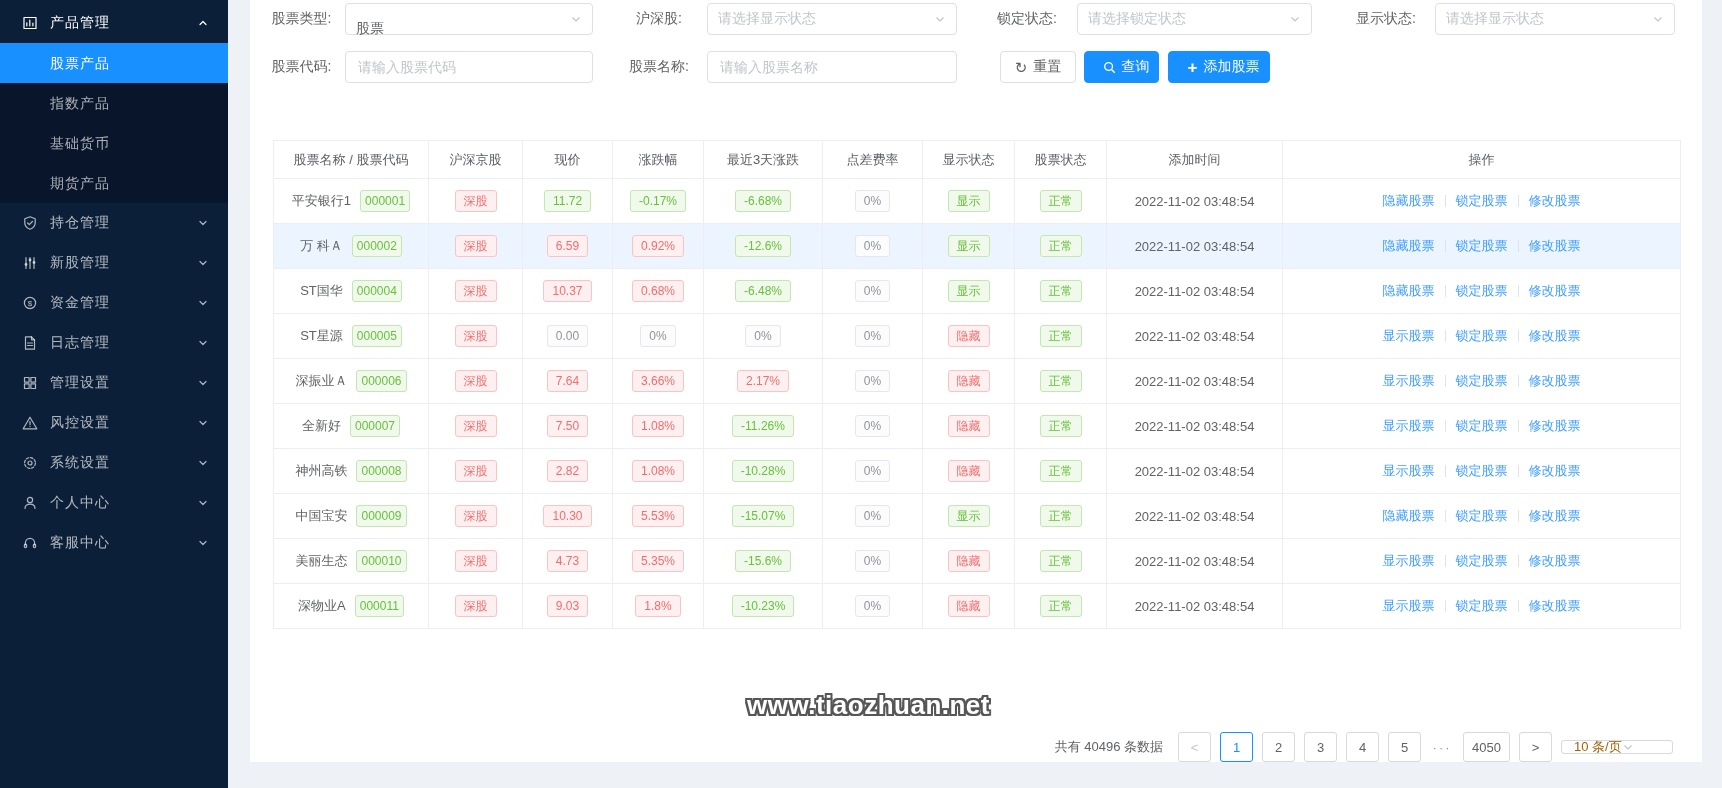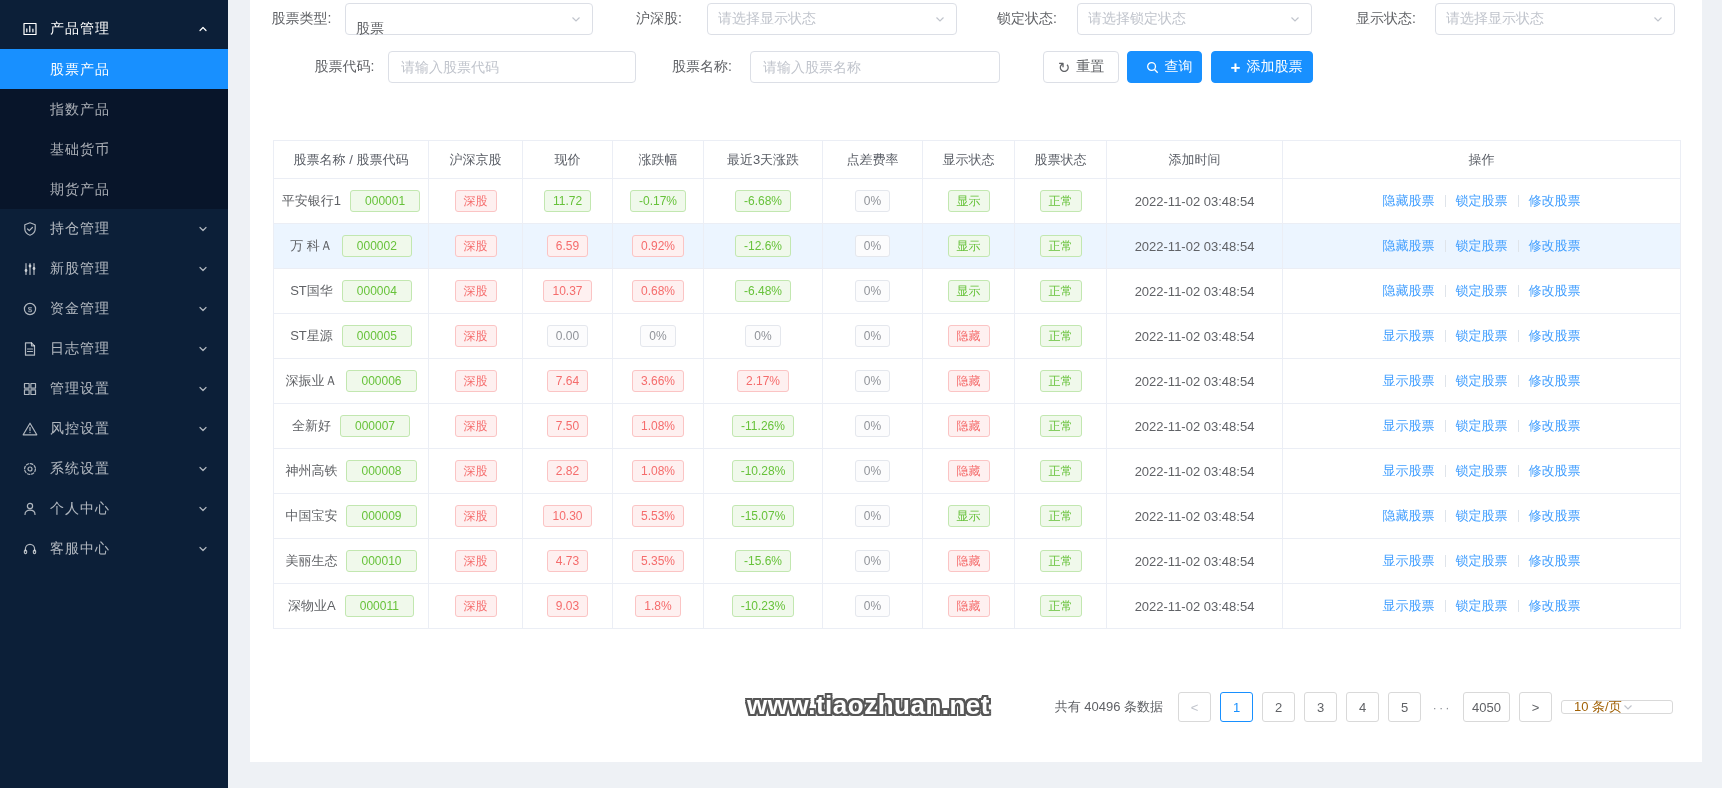--- a/index.html
+++ b/index.html
@@ -3,40 +3,40 @@
 <meta charset="utf-8">
 <style>
   * { box-sizing: border-box; margin: 0; padding: 0; }
   html,body { width:1722px; height:788px; overflow:hidden; }
   body {
     font-family: "Liberation Sans", "DejaVu Sans", sans-serif;
     background:#eef1f5; position:relative; font-size:14px; color:#606266;
   }
   
   .sidebar { position:absolute; left:0; top:0; width:228px; height:788px;
-    background:#0c1f38; z-index:2; padding-top:9px; }
+    background:#0c1f38; z-index:2; padding-top:3px; }
   .menu-item { height:40px; display:flex; align-items:center; padding:0 18px 0 22px;
     color:rgba(255,255,255,.68); font-size:14px; cursor:pointer; }
   .menu-item.open { color:#fff; }
   .mi-icon { width:17px; height:17px; margin-right:11px; display:flex; align-items:center; }
   .mi-icon svg { width:16px; height:16px; }
   .mi-label { flex:1; letter-spacing:1px; }
   .mi-chevron { width:12px; display:flex; }
   .mi-chevron svg { width:10px; height:10px; }
   .submenu { background:#08152a; }
   .submenu-item { height:40px; line-height:40px; padding-left:50px; font-size:14px;
     color:rgba(255,255,255,.65); cursor:pointer; letter-spacing:1px; }
   .submenu-item.active { background:#1890ff; color:#fff; }
   
   .main { position:absolute; left:250px; top:0; width:1452px; height:762px;
     background:#fff; z-index:1; }
   
   .filters { position:relative; height:110px; padding:3px 0 0 20px; }
   .filter-row { display:flex; align-items:center; height:32px; }
-  .filter-row + .filter-row { margin-top:16px;margin-left:43px; }
+  .filter-row + .filter-row { margin-top:16px; }
   .flabel { text-align:center; margin-right:12px; font-size:14px; color:#606266; white-space:nowrap; }
   .w63{width:63px;} .w72{width:72px;} .w76{width:76px;} .w74{width:74px;}
   .ml30{margin-left:30px;} .ml32{margin-left:32px;} .ml37{margin-left:37px;} .ml43{margin-left:43px;}
   .select { height:32px; border:1px solid #dcdfe6; border-radius:4px; background:#fff;
     display:flex; align-items:center; justify-content:space-between; padding:0 10px; cursor:pointer; }
   .sel-value { font-size:14px; color:#606266;margin-top:20px; }
   .sel-placeholder { font-size:14px; color:#c0c4cc; }
   .sel-chevron svg { width:12px; height:12px; display:block; }
   .tinput { height:32px; border:1px solid #dcdfe6; border-radius:4px; padding:4px 12px;
     font-size:14px; color:#606266; outline:none; font-family:inherit; }
@@ -55,27 +55,27 @@
     font-size:13px; color:#606266; font-weight:normal; }
   .stock-table th { height:38px; color:#5a5e66; }
   .stock-table td { height:45px; }
   tr.highlight td { background:#ecf5ff; }
   .stock-name { margin-right:9px; font-size:13px; color:#606266; }
   .tag { display:inline-block; padding:4px 8px; font-size:12px; line-height:1;
     border-radius:3px; border:1px solid; white-space:nowrap; }
   .tag-green { color:#67c23a; background:#f0f9eb; border-color:#c2e7b0; }
   .tag-red   { color:#f56c6c; background:#fef0f0; border-color:#fbc4c4; }
   .tag-gray  { color:#909399; background:#fcfcfd; border-color:#e4e7ed; }
-  .code-chip { display:inline-block; padding:4px 14px; font-size:12px; line-height:1;
+  .code-chip { display:inline-block; padding:4px 4px; font-size:12px; line-height:1;
     border-radius:3px; border:1px solid #c2e7b0; color:#67c23a; background:#f0f9eb; }
   .action-link { color:#409eff; font-size:13px; cursor:pointer; }
   .sep { display:inline-block; width:1px; height:12px; background:#dfe4ea;
     margin:0 10px; vertical-align:-2px; }
   
-  .pagination { position:absolute; top:692px; right:29px; display:flex; align-items:center; gap:9px; }
+  .pagination { position:absolute; top:732px; right:29px; display:flex; align-items:center; gap:9px; }
   .pg-total { font-size:13px; color:#606266; margin-right:6px; }
   .pg-btn { min-width:33px; height:30px; padding:0 8px; border:1px solid #d9d9d9; border-radius:3px;
     background:#fff; display:flex; align-items:center; justify-content:center;
     font-size:13px; color:#606266; cursor:pointer; }
   .pg-btn.disabled { color:#c0c4cc; cursor:default; }
   .pg-btn.active { border-color:#1890ff; color:#1890ff; }
   .pg-dots { min-width:24px; text-align:center; color:#909399; font-size:13px; letter-spacing:2px; cursor:pointer; }
   .pg-size { width:112px; height:14px; border:1px solid #d9d9d9; border-radius:3px; background:#fff;
     display:flex; align-items:center; padding:0 8px 0 12px;
     font-size:13px; color:#a16207; cursor:pointer; }

